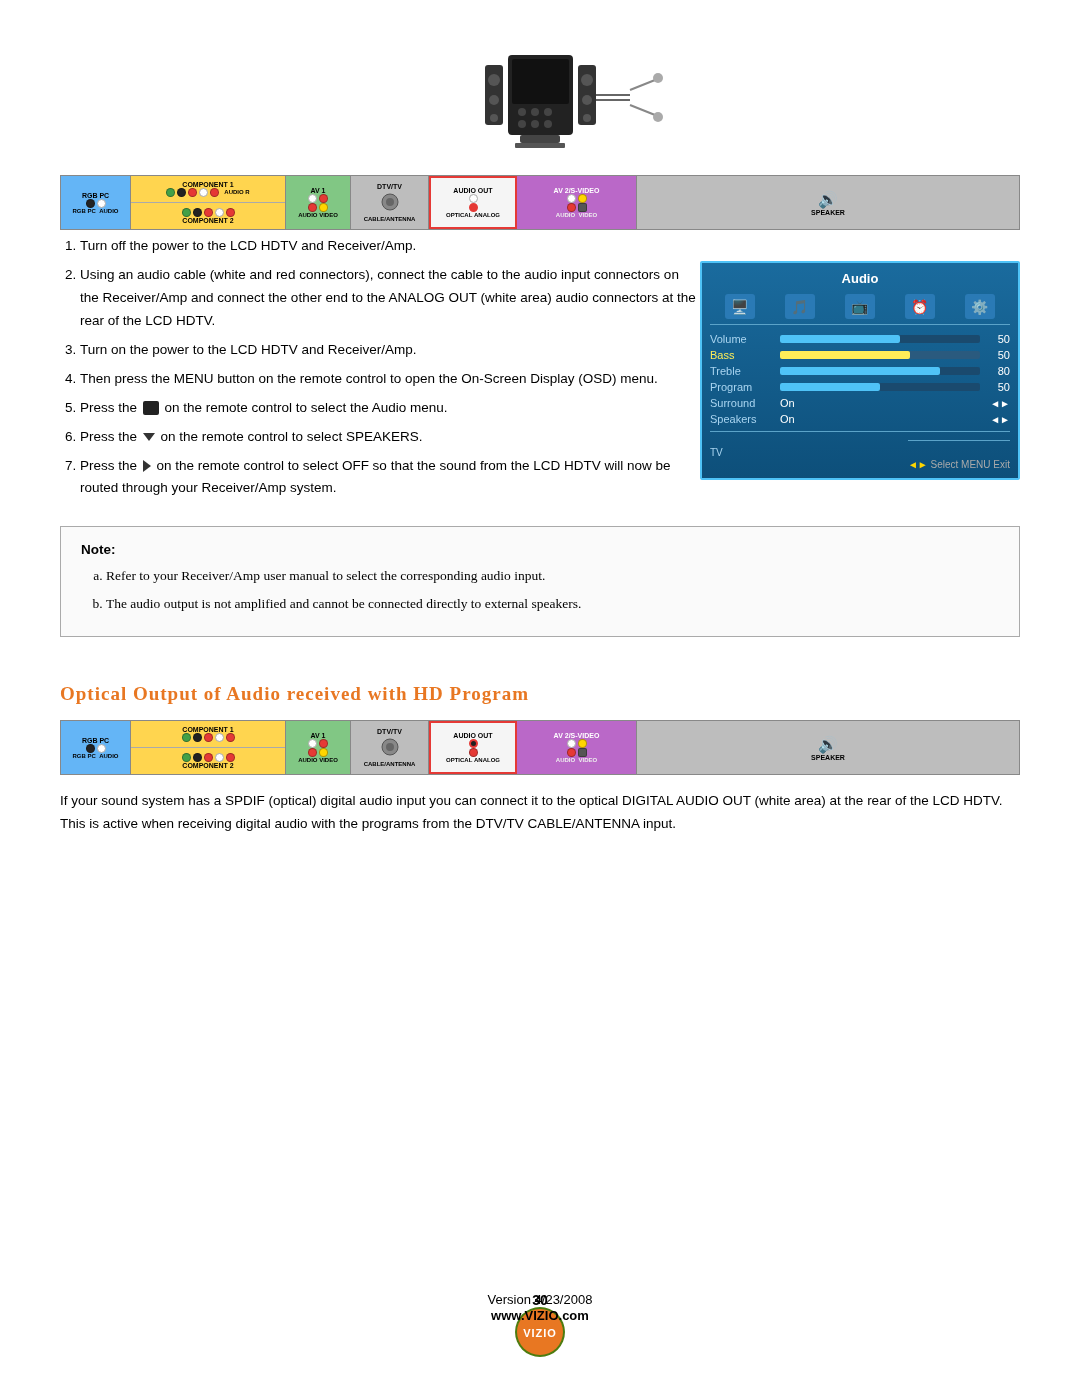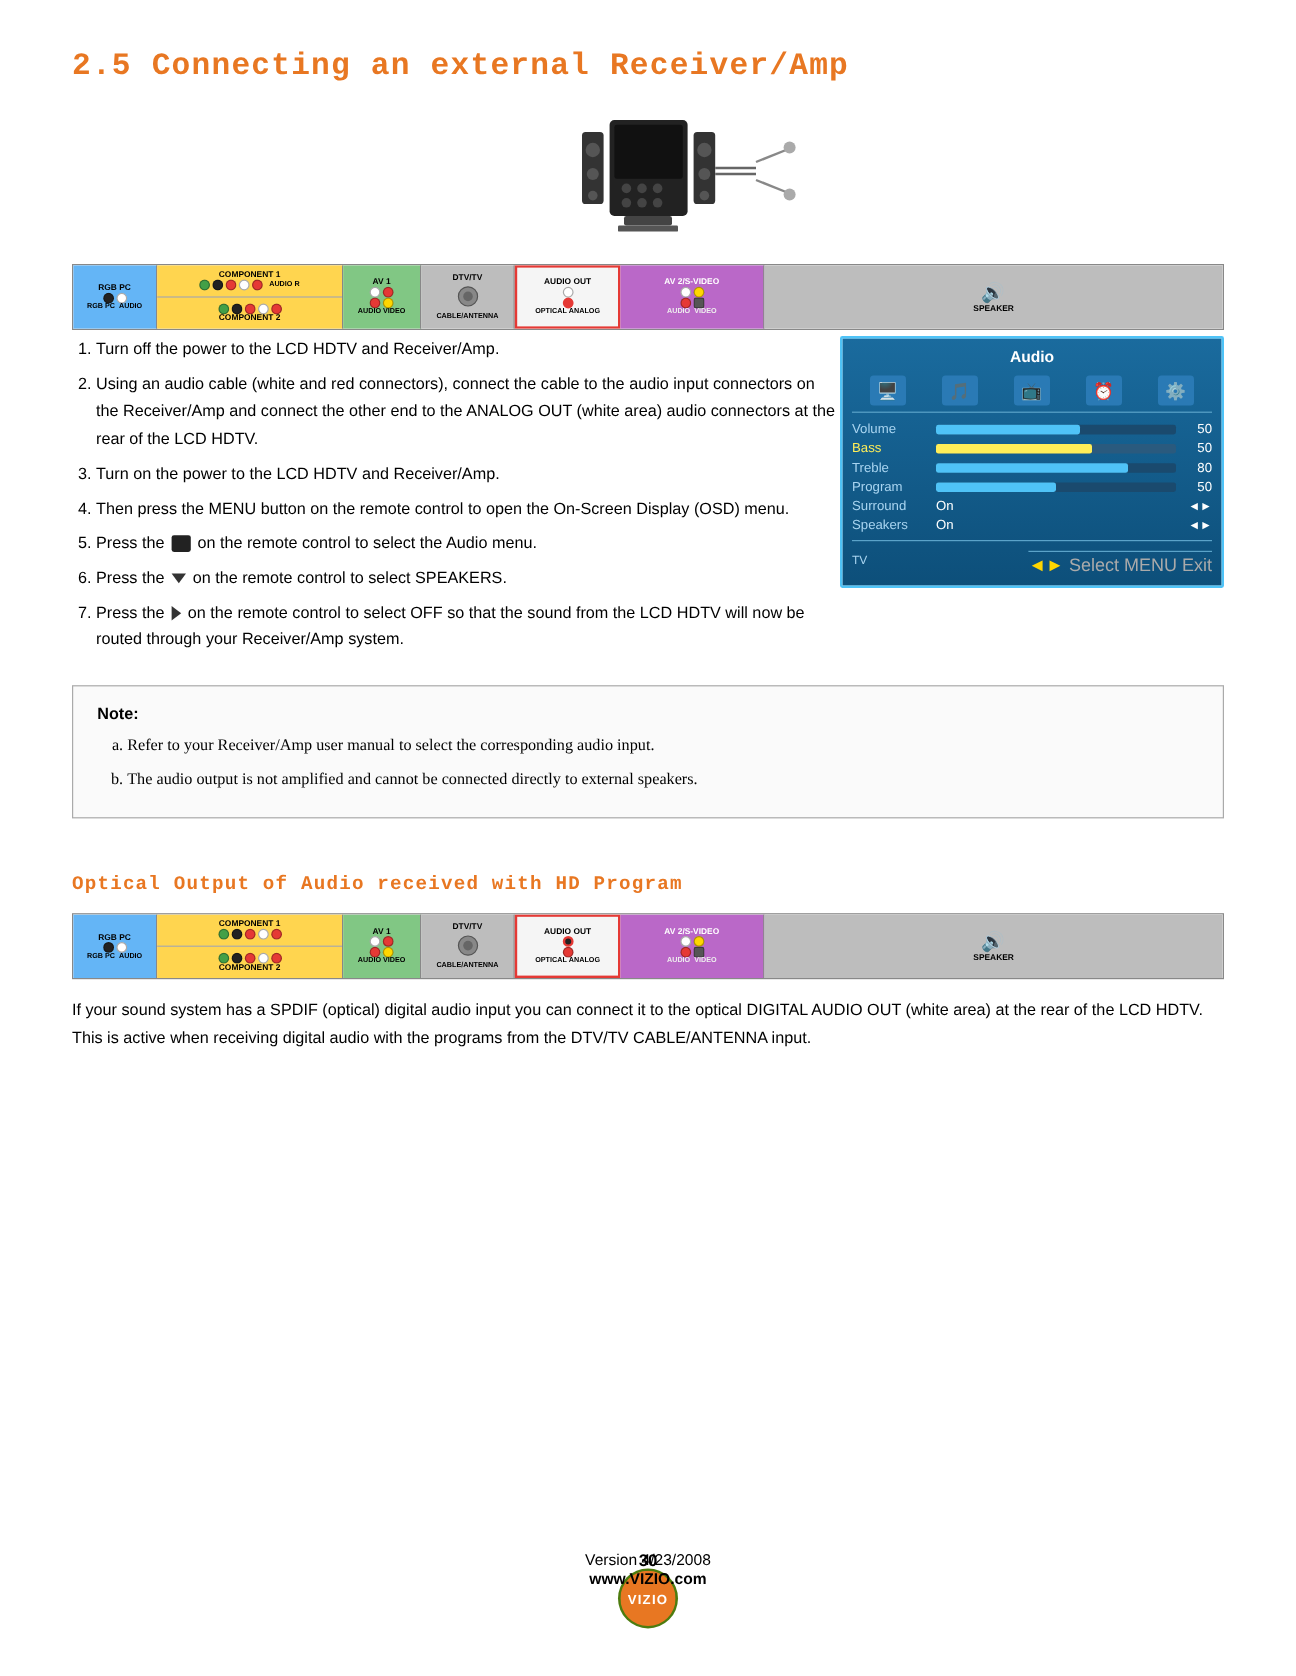--- a/index.html
+++ b/index.html
@@ -32,32 +32,33 @@
     .section-title {
       font-family: 'Courier New', monospace;
       font-size: 26px;
       color: #e87722;
       font-weight: bold;
       margin-bottom: 25px;
       letter-spacing: 1px;
     }
 
     .section-title-2 {
-      font-family: Liberation Mono, monospace;
-      font-size: 16px;
+      font-family: Liberation Serif, serif;
+      font-size: 19px;
       color: #e87722;
       font-weight: bold;
       margin: 46px 0 15px 0;
       letter-spacing: 1px;
     }
 
     
     .content-row {
       display: flex;
       margin-bottom: 20px;
+      align-items: center;
     }
 
     .instructions-col {
       flex: 1;
     }
 
     .screenshot-col {
       width: 320px;
       flex-shrink: 0;
     }
@@ -143,26 +144,26 @@
     .osd-bar-fill.yellow { background: #ffee58; }
 
     .osd-value {
       width: 25px;
       text-align: right;
       font-size: 11px;
       color: #fff;
     }
 
     .osd-select-text {
-      font-size: 15px;
+      font-size: 10px;
       color: #aaa;
       text-align: right;
       margin-top: 5px;
       border-top: 1px solid #5ba3c9;
-      padding-top: 3px;
+      padding-top: 18px;
     }
 
     .osd-tv-label {
       font-size: 10px;
       color: #a8d4f0;
     }
 
     
     .note-box {
       border: 1px solid #aaa;
@@ -320,21 +321,20 @@
       justify-content: center;
       margin: 10px 0 5px 0;
     }
   </style>
 </head>
 <body>
 
 <div class="page-container">
 
 
-  <h1 class="section-title">2.5  Connecting an external Receiver/Amp</h1>
 
   <div class="tv-svg-wrap">
     <svg width="280" height="120" viewBox="0 0 280 120">
 
       <rect x="85" y="15" width="18" height="60" rx="3" fill="#333"></rect>
       <circle cx="94" cy="30" r="6" fill="#555"></circle>
       <circle cx="94" cy="50" r="5" fill="#555"></circle>
       <circle cx="94" cy="68" r="4" fill="#555"></circle>
 
       <rect x="108" y="5" width="65" height="80" rx="4" fill="#222"></rect>

